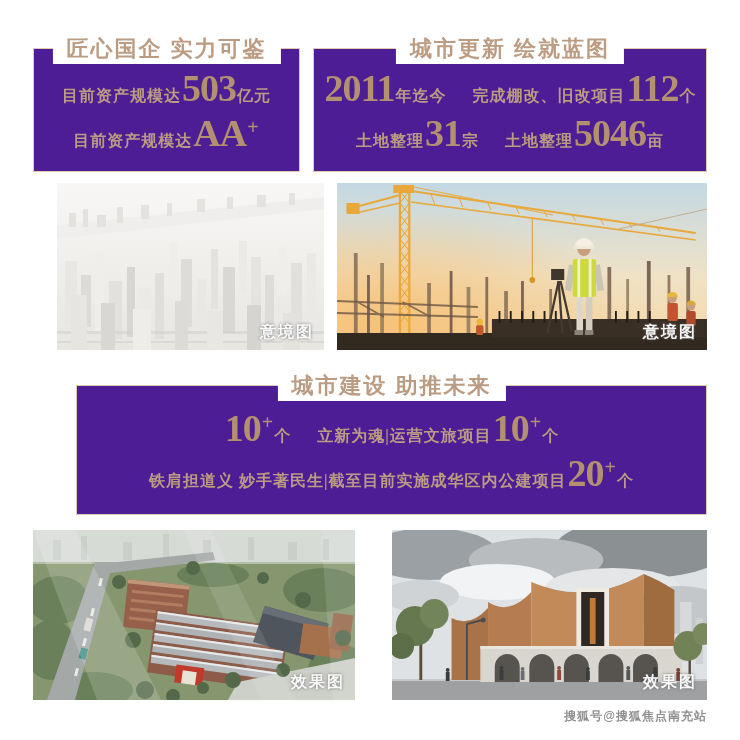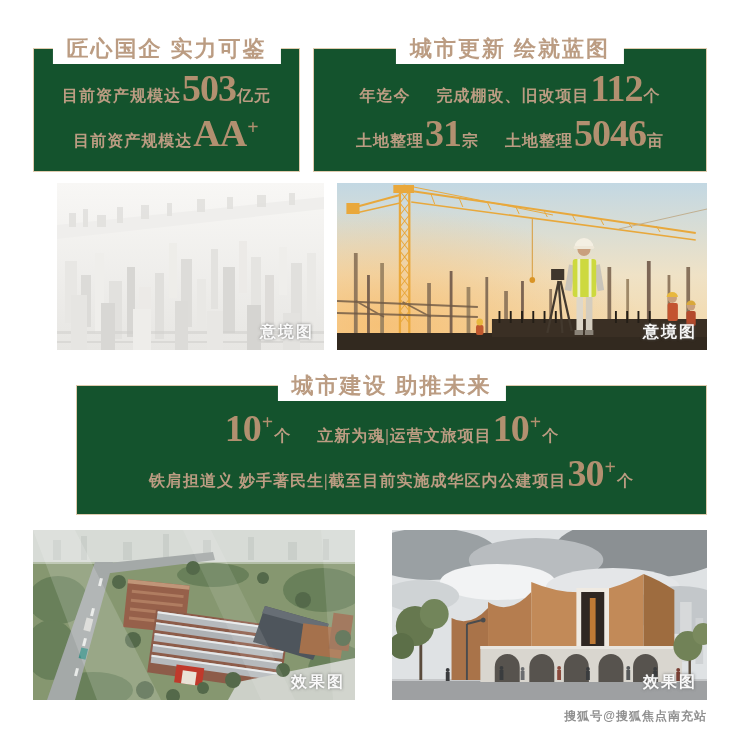--- a/index.html
+++ b/index.html
@@ -18,21 +18,21 @@
 
   
   .row{display:flex;gap:13px;}
   .row1{margin-top:48px;}
   .statbox{
     position:relative;
     border:1px solid var(--border);
     height:124px;
     display:flex;flex-direction:column;justify-content:center;align-items:center;
     gap:7px;
-    background:#14532d;
+    background:#4c1d95;
     text-align:right;
   }
   .statbox.full{height:130px;margin-left:43px;}
   .box-title{
     position:absolute;top:-15px;left:50%;transform:translateX(-50%);
     background:#fff;padding:0 14px;white-space:nowrap;
     font-size:22px;font-weight:bold;color:var(--accent);letter-spacing:2px;
   }
   .stat-line{
     display:flex;align-items:baseline;white-space:nowrap;
@@ -93,20 +93,21 @@
         <span>目前资产规模达</span>
           <span class="num">AA</span>
           <span class="sup">+</span>
       </div>
     </div>
 
     <div class="statbox box-renewal">
       <div class="box-title">城市更新 绘就蓝图</div>
       <div class="stat-line">
         <span class="grp">
+          <span class="num">2011</span>
             <span>年迄今</span>
         </span>
         <span class="grp">
           <span>完成棚改、旧改项目</span>
             <span class="num">112</span>
             <span>个</span>
         </span>
       </div>
       <div class="stat-line">
         <span class="grp">
@@ -310,21 +311,21 @@
         <span class="grp">
           <span>立新为魂|运营文旅项目</span>
             <span class="num">10</span>
             <span class="sup">+</span>
             <span>个</span>
         </span>
       </div>
       <div class="stat-line">
         <span class="grp">
           <span>铁肩担道义 妙手著民生|截至目前实施成华区内公建项目</span>
-            <span class="num">30</span>
+            <span class="num">20</span>
             <span class="sup">+</span>
             <span>个</span>
         </span>
       </div>
     </div>
   </div>
 
   <div class="row row3">
 
     <div class="photo photo-aerial">

